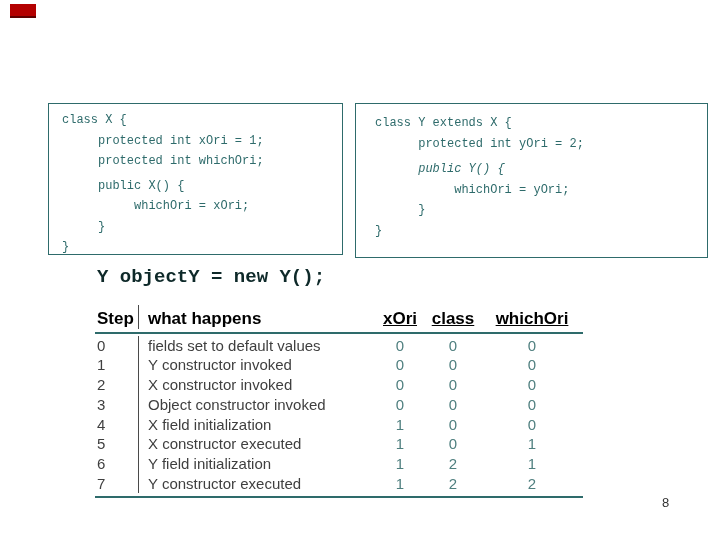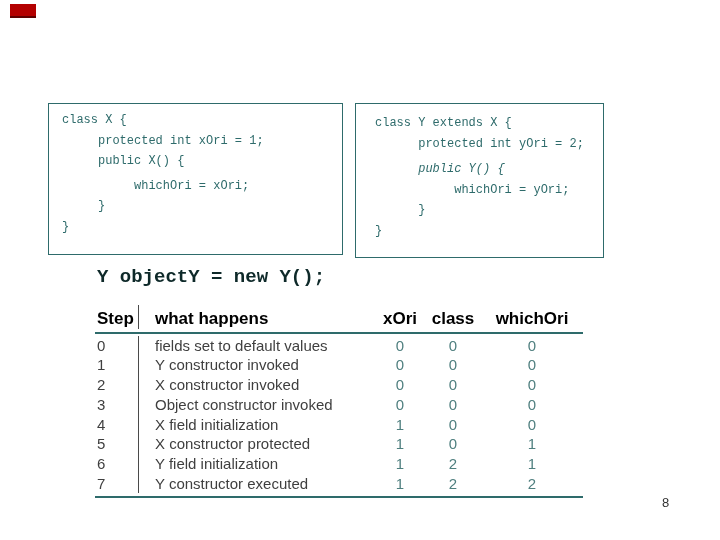--- a/index.html
+++ b/index.html
@@ -11,57 +11,58 @@
   #red-mark{position:absolute;left:10px;top:4px;width:26px;height:12px;background:#b30000;border-bottom:2px solid #600000;}
   
   #title{position:absolute;left:46px;top:50px;font-size:34px;color:#000;white-space:nowrap;letter-spacing:-0.5px;}
   
   .codebox{
     position:absolute;top:103px;border:1.5px solid #2e6b6b;box-sizing:border-box;
     font-family:"Liberation Mono","DejaVu Sans Mono",monospace;
     font-size:12px;line-height:20.5px;color:#2e6b6b;
   }
   #code-x{left:48px;width:295px;height:152px;padding:6px 0 0 13px;}
-  #code-y{left:355px;width:249px;height:155px;padding:9px 0 0 19px;}
+  #code-y{left:355px;width:353px;height:155px;padding:9px 0 0 19px;}
   .code-line{white-space:pre;}
   #code-x .code-line:nth-child(4){margin-top:4px;}  
   #code-y .code-line:nth-child(3){margin-top:5px;font-style:italic;}  
   
   #object-line{
     position:absolute;left:97px;top:266px;
     font-family:"Liberation Mono","DejaVu Sans Mono",monospace;
     font-weight:bold;font-size:19px;color:#0e2929;white-space:pre;
   }
   
   #steps-table{position:absolute;left:95px;top:305px;width:488px;}
   .trow{display:grid;grid-template-columns:43px 237px 50px 56px 102px;}
   #thead{border-bottom:2px solid #2e6b6b;padding-bottom:3px;}
   #thead .cell{font-weight:bold;font-size:17px;color:#000;padding-top:4px;}
   #tbody{border-bottom:2px solid #2e6b6b;padding:2px 0 3px 0;}
   .cell{font-size:15px;line-height:19.7px;}
   .col-step{padding-left:2px;color:#3f3f3f;}
   #thead .col-step{color:#000;}
-  .col-desc{border-left:1px solid #4a4a4a;padding-left:16px;color:#3f3f3f;}
+  .col-desc{border-left:1px solid #4a4a4a;padding-left:9px;color:#3f3f3f;}
   #thead .col-desc{color:#000;}
   .col-val{text-align:center;color:#4f7f7f;}
-  #thead .col-val{color:#000;}
+  #thead .col-val{color:#000;text-decoration:underline;}
   
   #page-num{position:absolute;left:662px;top:495px;font-size:13px;color:#333;}
 </style>
 </head>
 <body>
 
 <div id="slide">
 
   <div id="red-mark"></div>
 
 
   <div id="code-x" class="codebox">
       <div class="code-line">class X {</div>
       <div class="code-line">     protected int xOri = 1;</div>
+      <div class="code-line">     protected int whichOri;</div>
       <div class="code-line">     public X() {</div>
       <div class="code-line">          whichOri = xOri;</div>
       <div class="code-line">     }</div>
       <div class="code-line">}</div>
     </div>
 
   <div id="code-y" class="codebox">
       <div class="code-line">class Y extends X {</div>
       <div class="code-line">      protected int yOri = 2;</div>
       <div class="code-line">      public Y() {</div>
@@ -116,21 +117,21 @@
   <div class="trow">
     <div class="cell col-step">4</div>
     <div class="cell col-desc">X field initialization</div>
     <div class="cell col-val">1</div>
     <div class="cell col-val">0</div>
     <div class="cell col-val">0</div>
   </div>
 
   <div class="trow">
     <div class="cell col-step">5</div>
-    <div class="cell col-desc">X constructor protected</div>
+    <div class="cell col-desc">X constructor executed</div>
     <div class="cell col-val">1</div>
     <div class="cell col-val">0</div>
     <div class="cell col-val">1</div>
   </div>
 
   <div class="trow">
     <div class="cell col-step">6</div>
     <div class="cell col-desc">Y field initialization</div>
     <div class="cell col-val">1</div>
     <div class="cell col-val">2</div>

